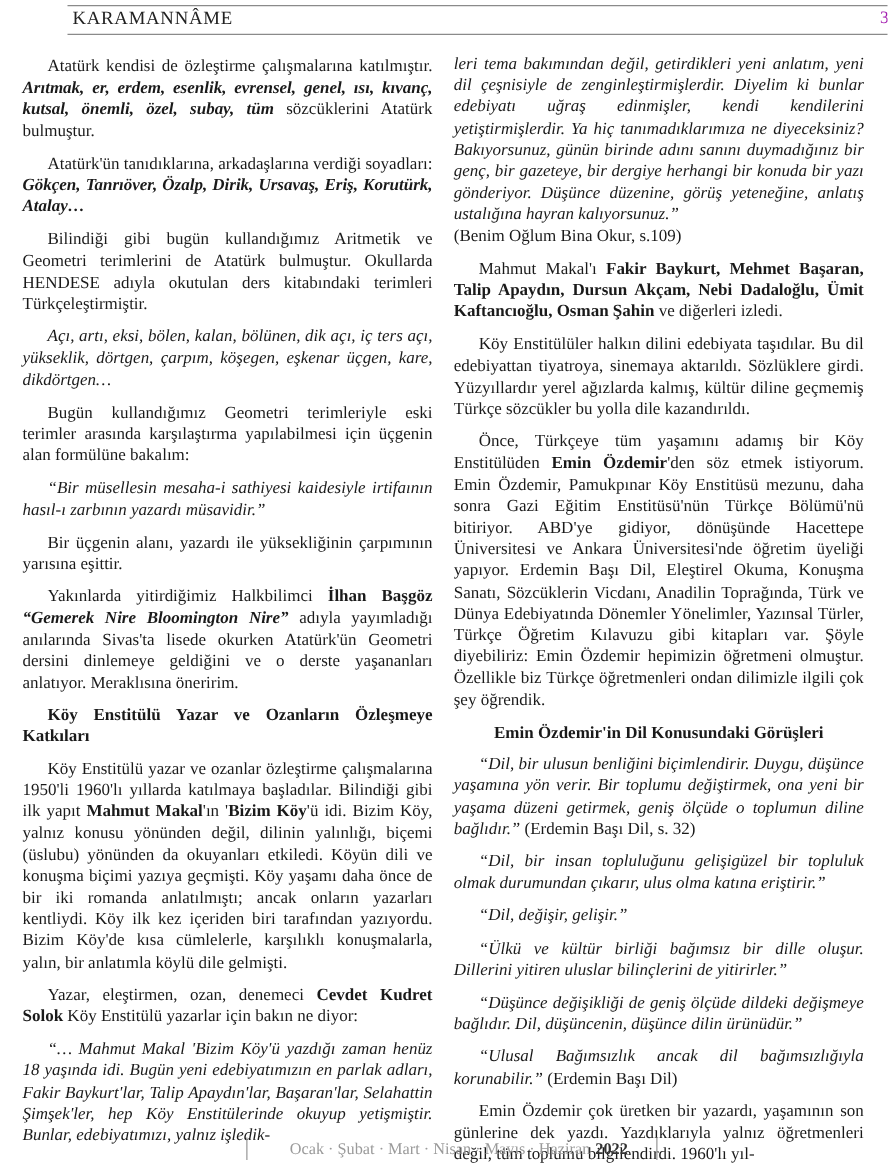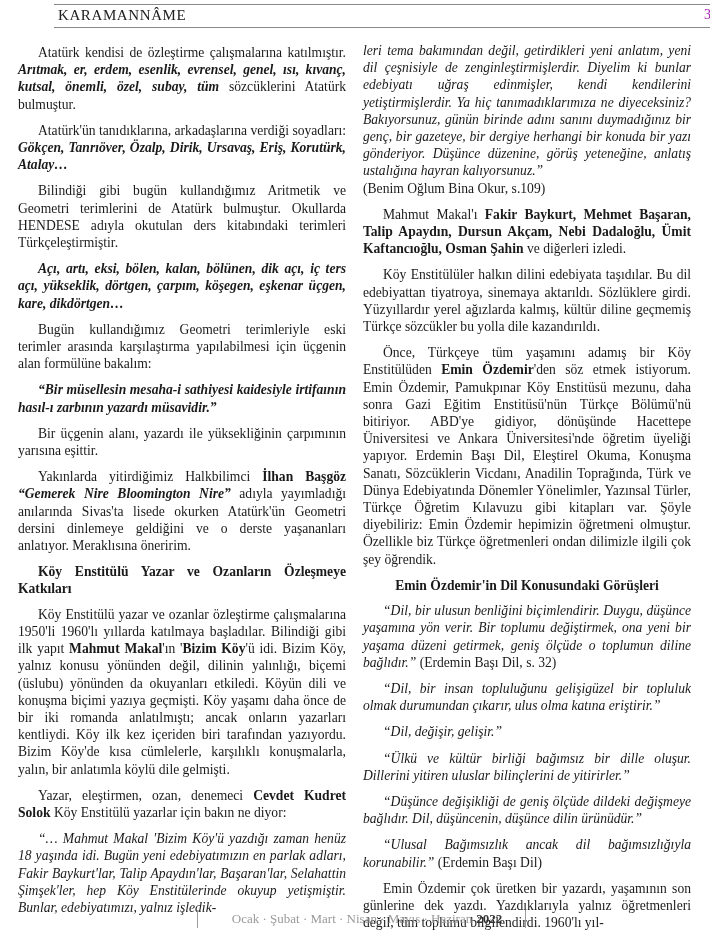--- a/index.html
+++ b/index.html
@@ -10,21 +10,21 @@
   .header .journal { position: absolute; left: 4px; top: 2px; font-size: 15px; letter-spacing: 0.6px; color: #222; }
   .header .pageno { position: absolute; right: 0; top: 2px; font-size: 14px; color: #a21caf; }
   .col { position: absolute; top: 44px; width: 328px; font-size: 13.6px; line-height: 17.2px; text-align: justify; hyphens: manual; }
   .col.left { left: 18px; }
   .col.right { left: 363px; top: 42px; }
   .col p { margin: 0 0 9px 0; text-indent: 20px; }
   .col p.noindent { text-indent: 0; }
   .col p.head { font-weight: bold; margin-bottom: 8px; }
   .col p.head.center { text-align: center; text-indent: 0; }
   .col p.quote { font-style: italic; }
-  .col p.bi { font-weight: bold; font-style: italic; }
+  .col p.bi { font-weight: normal; font-style: italic; }
   .b { font-weight: bold; }
   .bi2 { font-weight: bold; font-style: italic; }
   .it { font-style: italic; }
   .footer { position: absolute; top: 910px; left: 197px; width: 316px; height: 18px;
             border-left: 1px solid #9a9a9a; border-right: 1px solid #9a9a9a; text-align: center;
             font-size: 13px; color: #9a9a9a; line-height: 18px; padding-left: 11px; }
   .footer .year { color: #333; font-weight: bold; margin-left: 4px; }
 </style>
 </head>
 <body>

